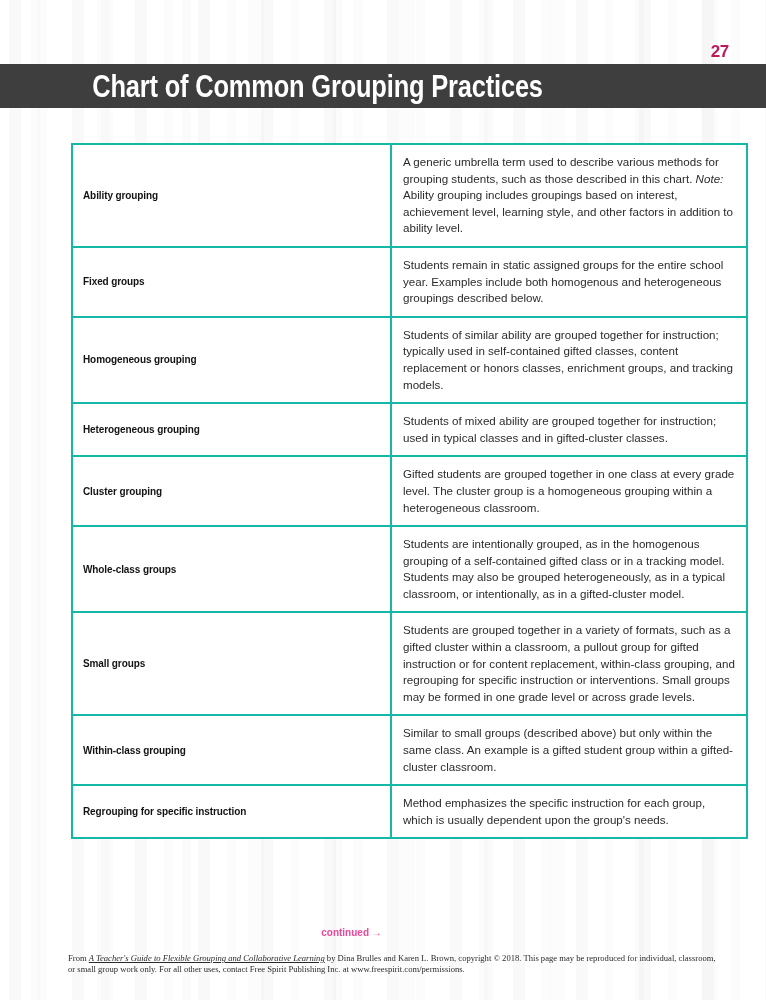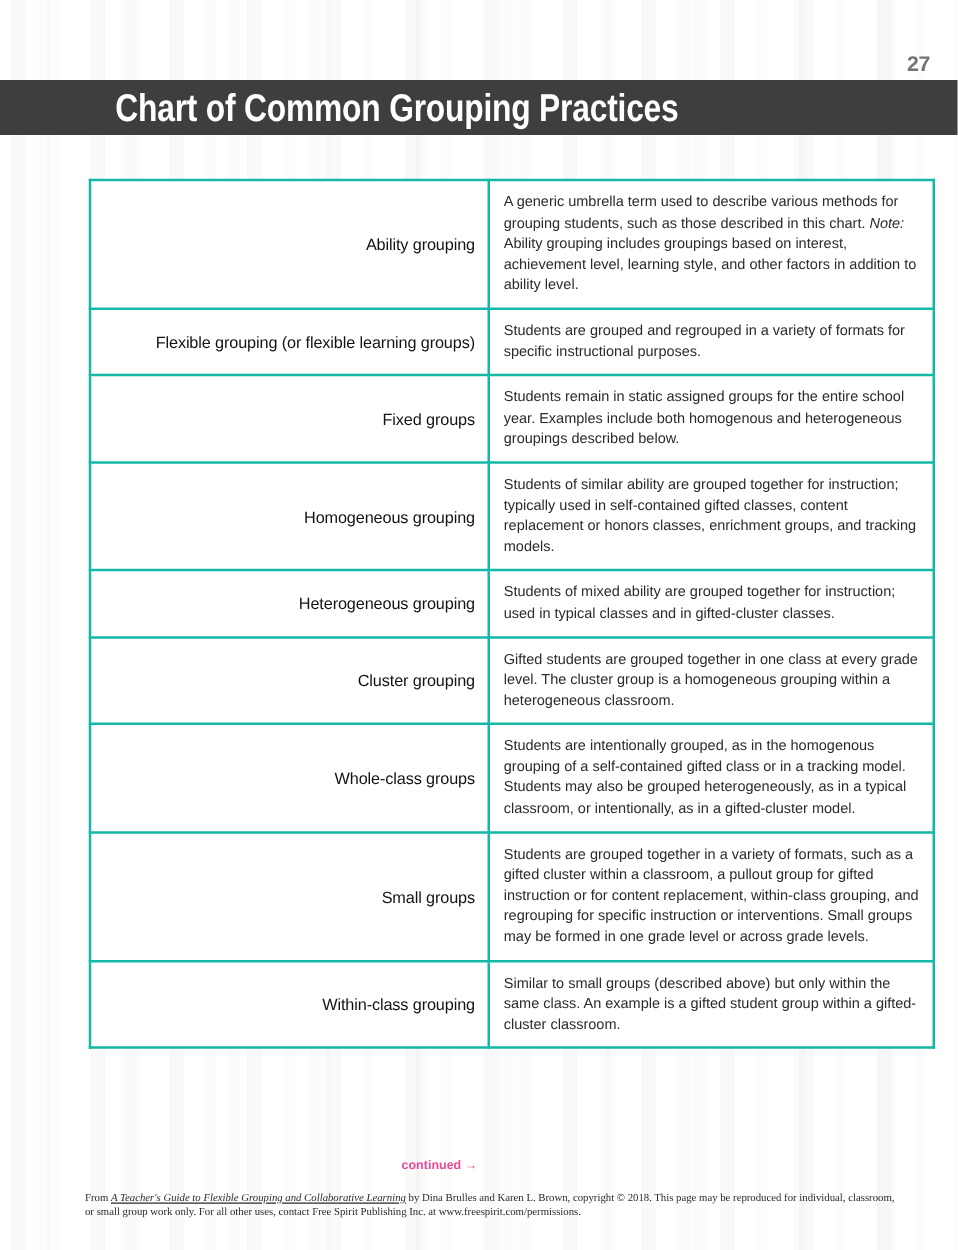--- a/index.html
+++ b/index.html
@@ -55,24 +55,24 @@
         rgba(0,0,0,0.010) 113px,
         rgba(0,0,0,0.000) 113px,
         rgba(0,0,0,0.000) 151px
       );
     mix-blend-mode: multiply;
   }
 
   .page-number {
     position: absolute;
     top: 42px;
-    right: 22px;
+    right: 37px;
     font-size: 17px;
     font-weight: bold;
-    color: #737373;
+    color: #be185d;
     letter-spacing: -0.3px;
     z-index: 10;
   }
 
   .title-banner {
     position: absolute;
     top: 64px;
     left: 0;
     width: 755px;
     height: 44px;
@@ -104,23 +104,23 @@
     z-index: 8;
     table-layout: fixed;
   }
   .chart-table td {
     border: 2px solid #14b8a6;
     vertical-align: middle;
     background: #fff;
   }
   .term-cell {
     width: 297px;
-    text-align: right;
-    font-weight: normal;
-    font-size: 13px;
+    text-align: left;
+    font-weight: bold;
+    font-size: 10px;
     color: #131313;
     padding: 6px 10px;
     letter-spacing: -0.1px;
   }
   .desc-cell {
     width: 333px;
     font-size: 11.6px;
     line-height: 16.6px;
     color: #2b2b2b;
     padding: 9px 10px 9px 11px;
@@ -164,24 +164,20 @@
   <div class="title-banner-text">Chart of Common Grouping Practices</div>
 </div>
 
 <table class="chart-table">
   <tbody>
     <tr>
       <td class="term-cell">Ability grouping</td>
       <td class="desc-cell" id="desc-0"><span>A generic umbrella term used to describe various methods for grouping students, such as those described in this chart. </span><span class="note-em">Note:</span><span> Ability grouping includes groupings based on interest, achievement level, learning style, and other factors in addition to ability level.</span></td>
     </tr>
     <tr>
-      <td class="term-cell">Flexible grouping (or flexible learning groups)</td>
-      <td class="desc-cell">Students are grouped and regrouped in a variety of formats for specific instructional purposes.</td>
-    </tr>
-    <tr>
       <td class="term-cell">Fixed groups</td>
       <td class="desc-cell">Students remain in static assigned groups for the entire school year. Examples include both homogenous and heterogeneous groupings described below.</td>
     </tr>
     <tr>
       <td class="term-cell">Homogeneous grouping</td>
       <td class="desc-cell">Students of similar ability are grouped together for instruction; typically used in self-contained gifted classes, content replacement or honors classes, enrichment groups, and tracking models.</td>
     </tr>
     <tr>
       <td class="term-cell">Heterogeneous grouping</td>
       <td class="desc-cell">Students of mixed ability are grouped together for instruction; used in typical classes and in gifted-cluster classes.</td>
@@ -194,20 +190,24 @@
       <td class="term-cell">Whole-class groups</td>
       <td class="desc-cell">Students are intentionally grouped, as in the homogenous grouping of a self-contained gifted class or in a tracking model. Students may also be grouped heterogeneously, as in a typical classroom, or intentionally, as in a gifted-cluster model.</td>
     </tr>
     <tr>
       <td class="term-cell">Small groups</td>
       <td class="desc-cell">Students are grouped together in a variety of formats, such as a gifted cluster within a classroom, a pullout group for gifted instruction or for content replacement, within-class grouping, and regrouping for specific instruction or interventions. Small groups may be formed in one grade level or across grade levels.</td>
     </tr>
     <tr>
       <td class="term-cell">Within-class grouping</td>
       <td class="desc-cell">Similar to small groups (described above) but only within the same class. An example is a gifted student group within a gifted-cluster classroom.</td>
+    </tr>
+    <tr>
+      <td class="term-cell">Regrouping for specific instruction</td>
+      <td class="desc-cell">Method emphasizes the specific instruction for each group, which is usually dependent upon the group's needs.</td>
     </tr>
   </tbody>
 </table>
 
 <div class="continued">continued →</div>
 
 <div class="footer-credit">
   <span>From </span><i>A Teacher's Guide to Flexible Grouping and Collaborative Learning</i><span> by Dina Brulles and Karen L. Brown, copyright © 2018. This page may be reproduced for individual, classroom, or small group work only. For all other uses, contact Free Spirit Publishing Inc. at www.freespirit.com/permissions.</span>
 </div>
 

